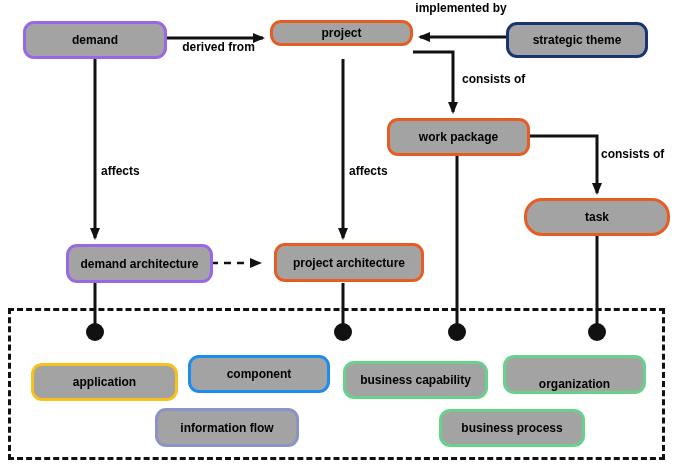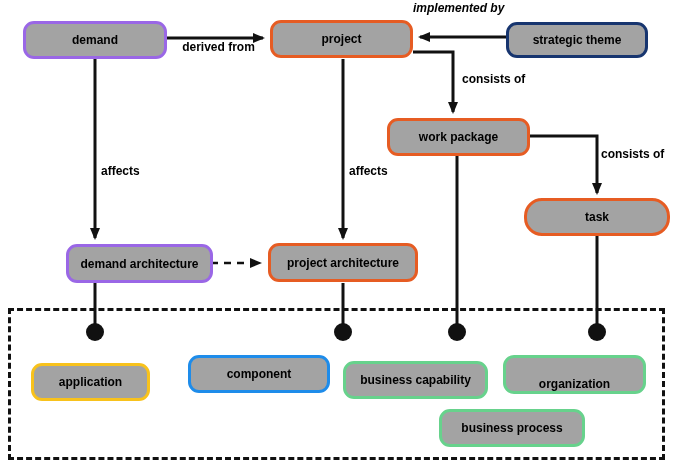--- a/index.html
+++ b/index.html
@@ -30,21 +30,21 @@
   }
   .edge-label {
     position: absolute;
     font-weight: bold;
     font-size: 12px;
     color: #000000;
     z-index: 4;
     white-space: nowrap;
     line-height: 14px;
   }
-  .edge-label.wrap { white-space: normal; text-align: left; font-style: italic; }
+  .edge-label.wrap { white-space: normal; text-align: center; }
   .edge-label.center { text-align: center; }
   #env-container {
     position: absolute;
     left: 8px; top: 308px;
     width: 657px; height: 152px;
     box-sizing: border-box;
     border: 3px dashed #111111;
     z-index: 1;
   }
   #connectors {
@@ -95,52 +95,55 @@
   <div class="edge-label wrap" style="left:413px; top:1px; width:96px;">implemented by</div>
   <div class="edge-label" style="left:462px; top:72px;">consists of</div>
   <div class="edge-label" style="left:601px; top:147px;">consists of</div>
   <div class="edge-label" style="left:101px; top:164px;">affects</div>
   <div class="edge-label" style="left:349px; top:164px;">affects</div>
 
   <div class="node" style="left: 23px; top: 21px; width: 144px; height: 38px; border-color: rgb(154, 103, 230);">
     <span>demand</span>
   </div>
 
-  <div class="node" style="left: 270px; top: 20px; width: 143px; height: 38px; border-color: rgb(230, 92, 35);">
+  <div class="node" style="left: 270px; top: 20px; width: 143px; height: 26px; border-color: rgb(230, 92, 35);">
     <span>project</span>
   </div>
 
   <div class="node" style="left: 506px; top: 22px; width: 142px; height: 36px; border-color: rgb(23, 53, 111);">
     <span>strategic theme</span>
   </div>
 
   <div class="node" style="left: 387px; top: 118px; width: 143px; height: 38px; border-color: rgb(230, 92, 35);">
     <span>work package</span>
   </div>
 
   <div class="node" style="left: 524px; top: 198px; width: 146px; height: 38px; border-color: rgb(230, 92, 35); border-radius: 18px;">
     <span>task</span>
   </div>
 
   <div class="node" style="left: 24px; top: 244px; width: 147px; height: 39px; border-color: rgb(154, 103, 230); margin-left: 42px;">
     <span>demand architecture</span>
   </div>
 
-  <div class="node" style="left: 268px; top: 243px; width: 150px; height: 39px; border-color: rgb(230, 92, 35); text-align: right;">
+  <div class="node" style="left: 274px; top: 243px; width: 150px; height: 39px; border-color: rgb(230, 92, 35); text-align: right;">
     <span>project architecture</span>
   </div>
 
-  <div class="node" style="left: 31px; top: 363px; width: 119px; height: 38px; border-color: rgb(248, 194, 28);">
+  <div class="node" style="left: 31px; top: 363px; width: 147px; height: 38px; border-color: rgb(248, 194, 28);">
     <span>application</span>
   </div>
 
   <div class="node" style="left: 188px; top: 355px; width: 142px; height: 38px; border-color: rgb(30, 140, 234);">
     <span>component</span>
   </div>
 
+  <div class="node" style="left: 155px; top: 408px; width: 144px; height: 39px; border-color: rgb(138, 147, 198);">
+    <span>information flow</span>
+  </div>
 
   <div class="node" style="left: 343px; top: 361px; width: 145px; height: 38px; border-color: rgb(103, 210, 140);">
     <span>business capability</span>
   </div>
 
   <div class="node" style="left: 503px; top: 355px; width: 143px; height: 39px; border-color: rgb(103, 210, 140); align-items: flex-end;">
     <span>organization</span>
   </div>
 
   <div class="node" style="left: 439px; top: 409px; width: 146px; height: 38px; border-color: rgb(103, 210, 140);">

